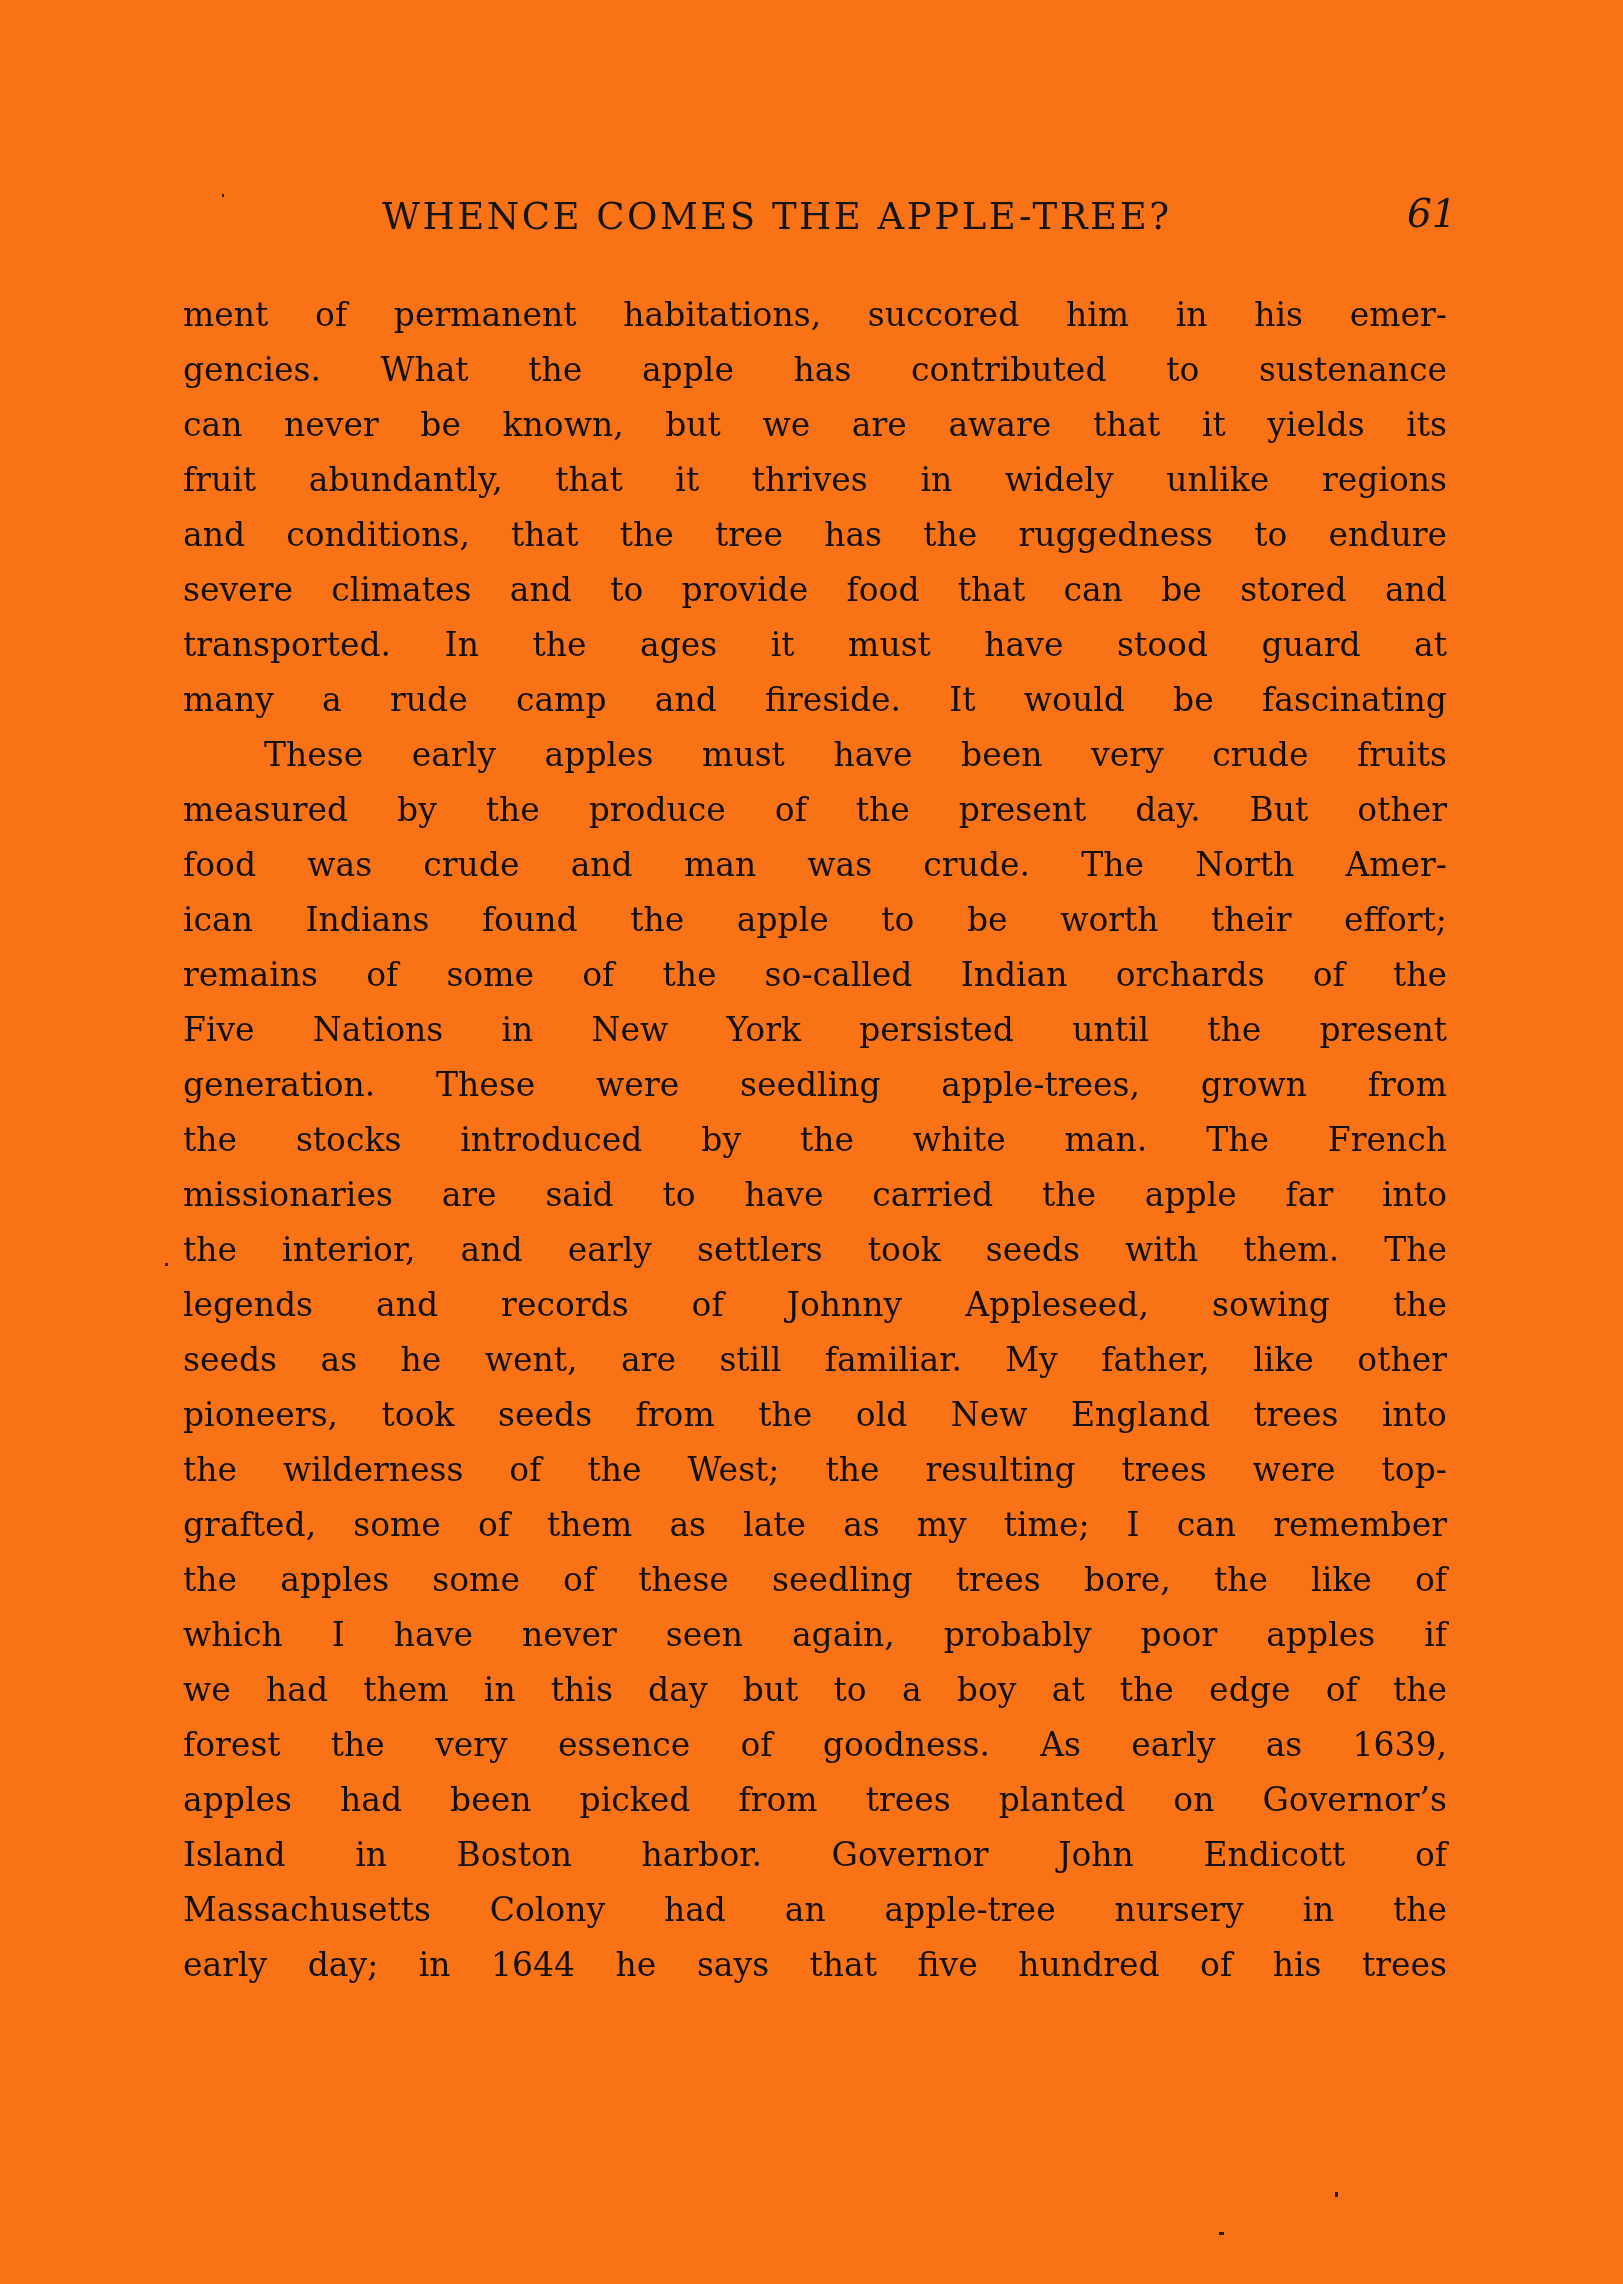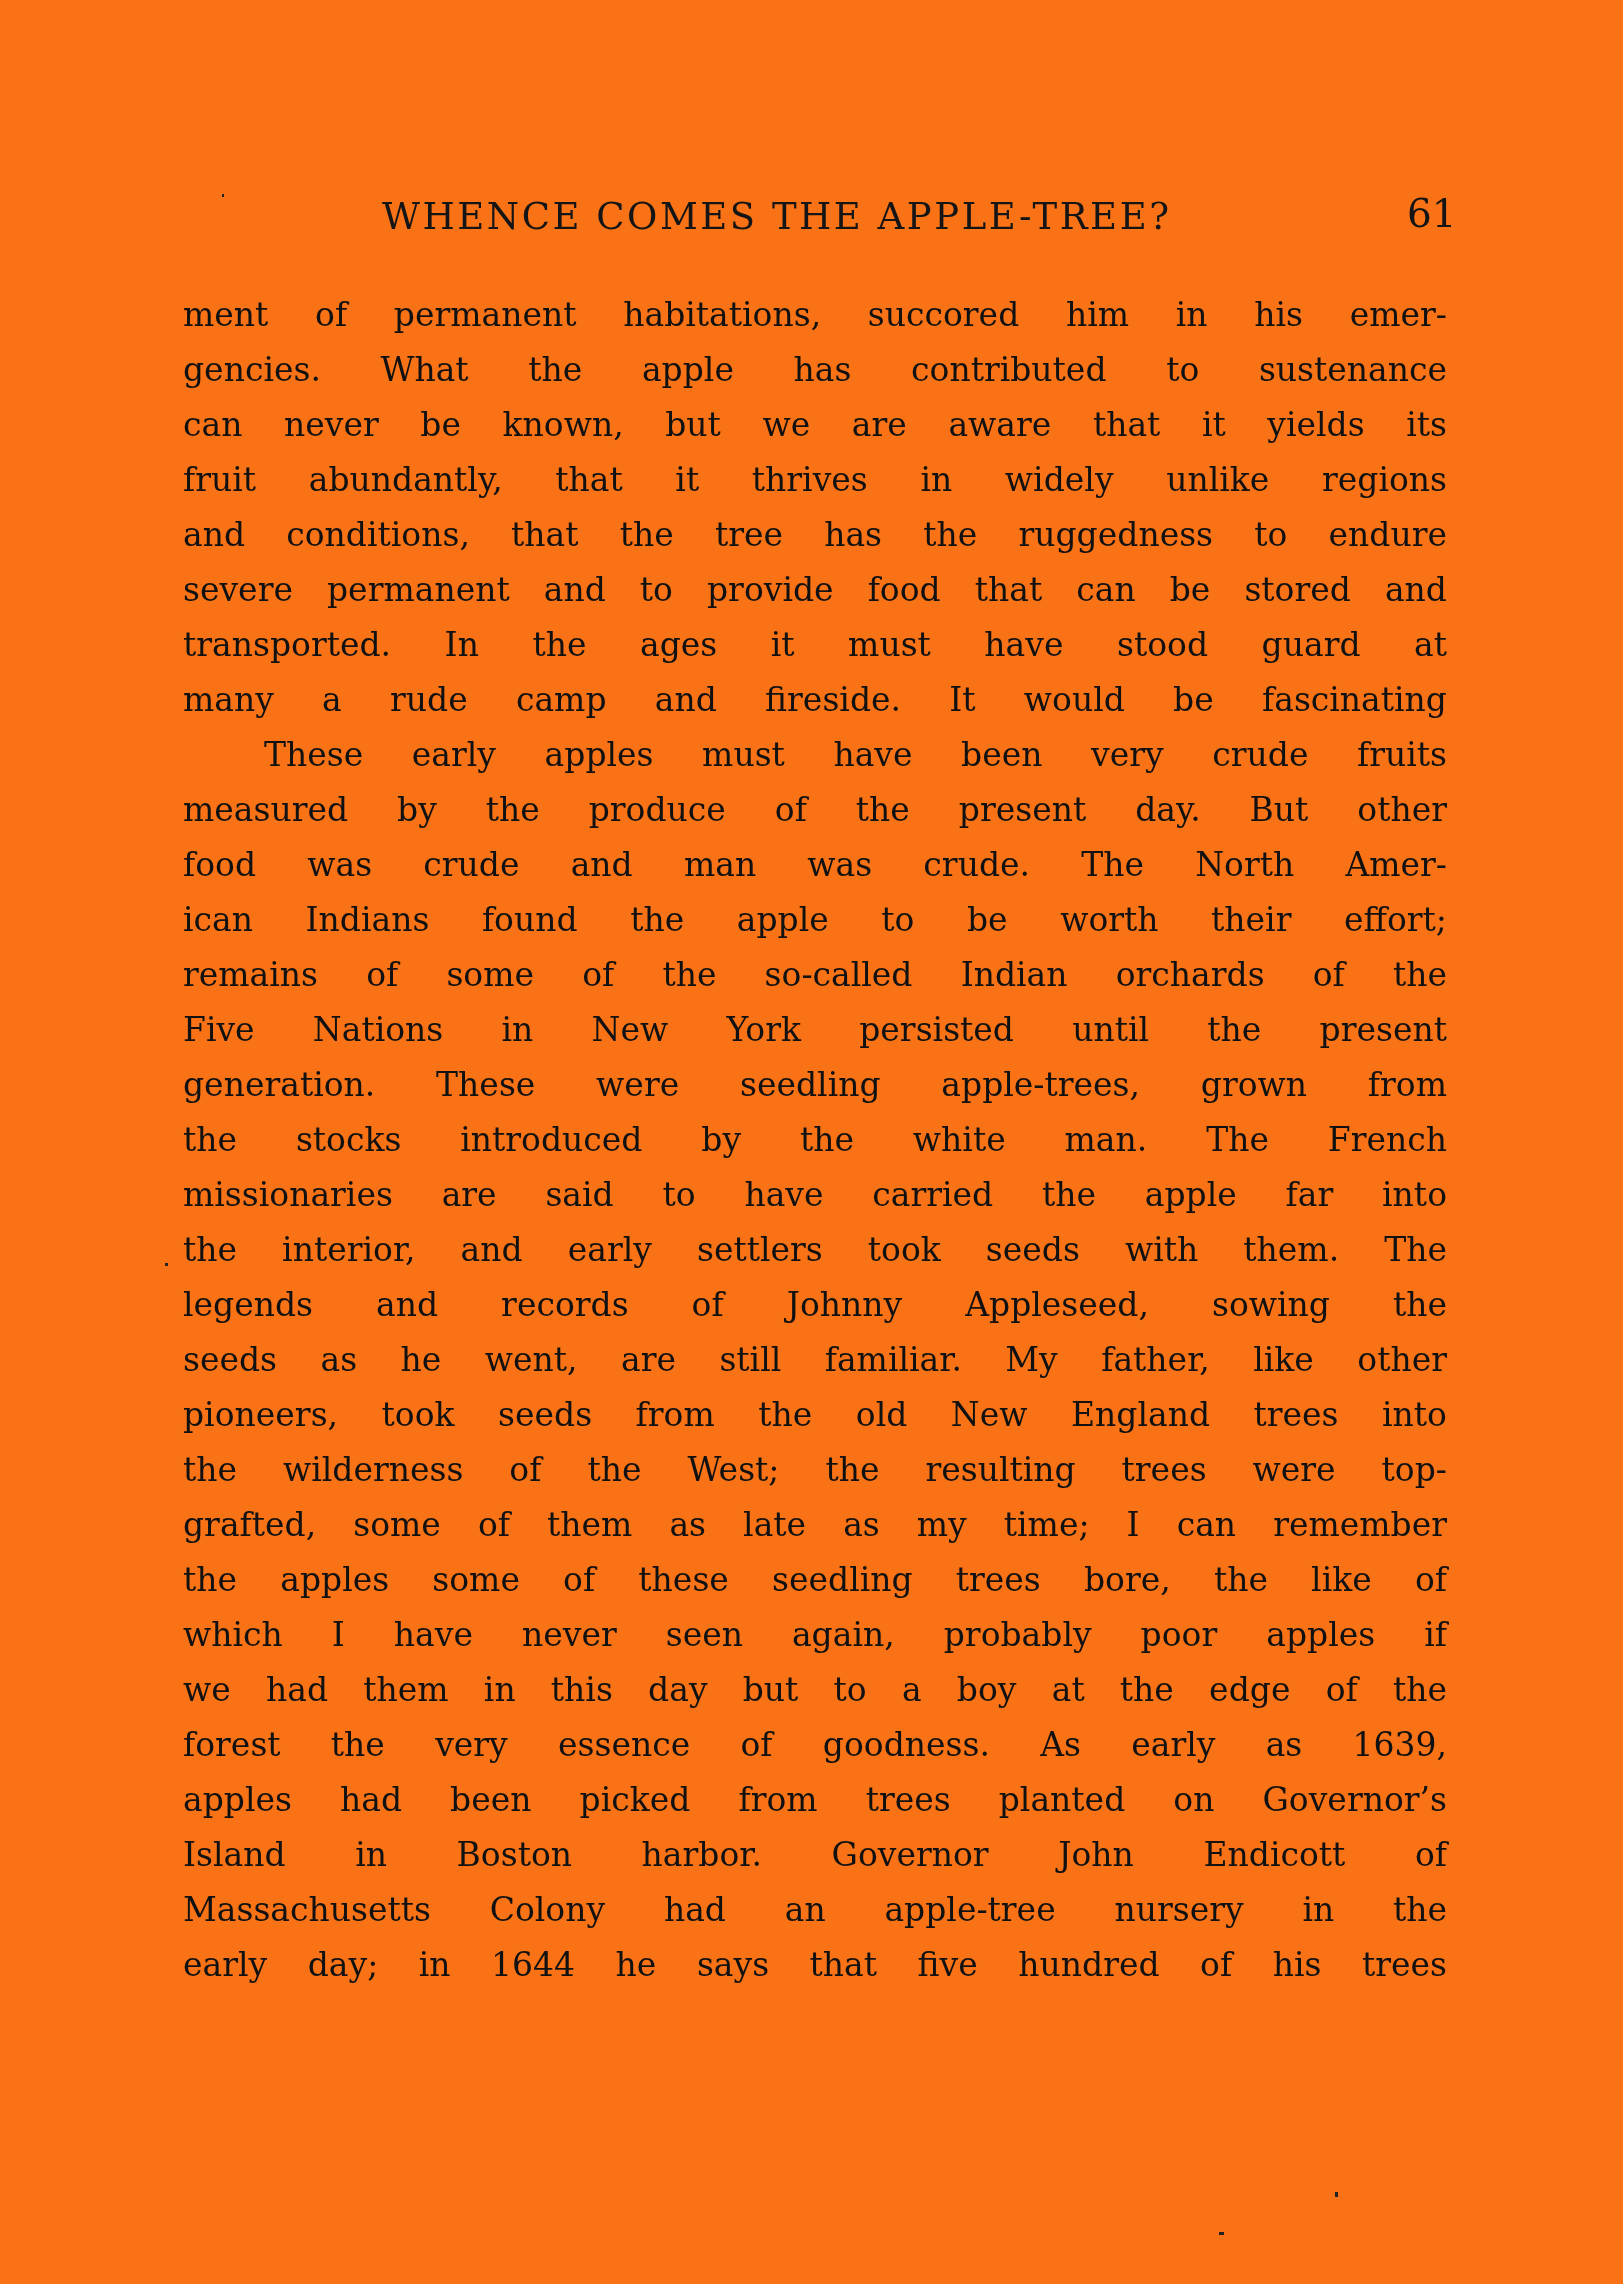--- a/index.html
+++ b/index.html
@@ -34,20 +34,21 @@
     }
     .page-number {
       position: absolute;
       left: 1407px;
       top: 191px;
       width: 41px;
       text-align: left;
       font-size: 39px;
       line-height: 46px;
       color: #151515;
+      font-style: italic;
     }
     .body-text {
       position: absolute;
       left: 183px;
       top: 287px;
       width: 1264px;
     }
     .line {
       display: block;
       height: 55px;
@@ -81,21 +82,21 @@
   <div class="page-number">61</div>
 
   <div class="body-text">
 
     <div>
       <span class="line justify-wrap">ment of permanent habitations, succored him in his emer-</span>
       <span class="line justify-wrap">gencies.  What the apple has contributed to sustenance</span>
       <span class="line justify-wrap">can never be known, but we are aware that it yields its</span>
       <span class="line justify-wrap">fruit abundantly, that it thrives in widely unlike regions</span>
       <span class="line justify-wrap">and conditions, that the tree has the ruggedness to endure</span>
-      <span class="line justify-wrap">severe permanent and to provide food that can be stored and</span>
+      <span class="line justify-wrap">severe climates and to provide food that can be stored and</span>
       <span class="line justify-wrap">transported.  In the ages it must have stood guard at</span>
       <span class="line justify-wrap">many a rude camp and fireside.  It would be fascinating</span>
     </div>
 
     <div>
       <span class="line justify-wrap indent">These early apples must have been very crude fruits</span>
       <span class="line justify-wrap">measured by the produce of the present day.  But other</span>
       <span class="line justify-wrap">food was crude and man was crude.  The North Amer-</span>
       <span class="line justify-wrap">ican Indians found the apple to be worth their effort;</span>
       <span class="line justify-wrap">remains of some of the so-called Indian orchards of the</span>

